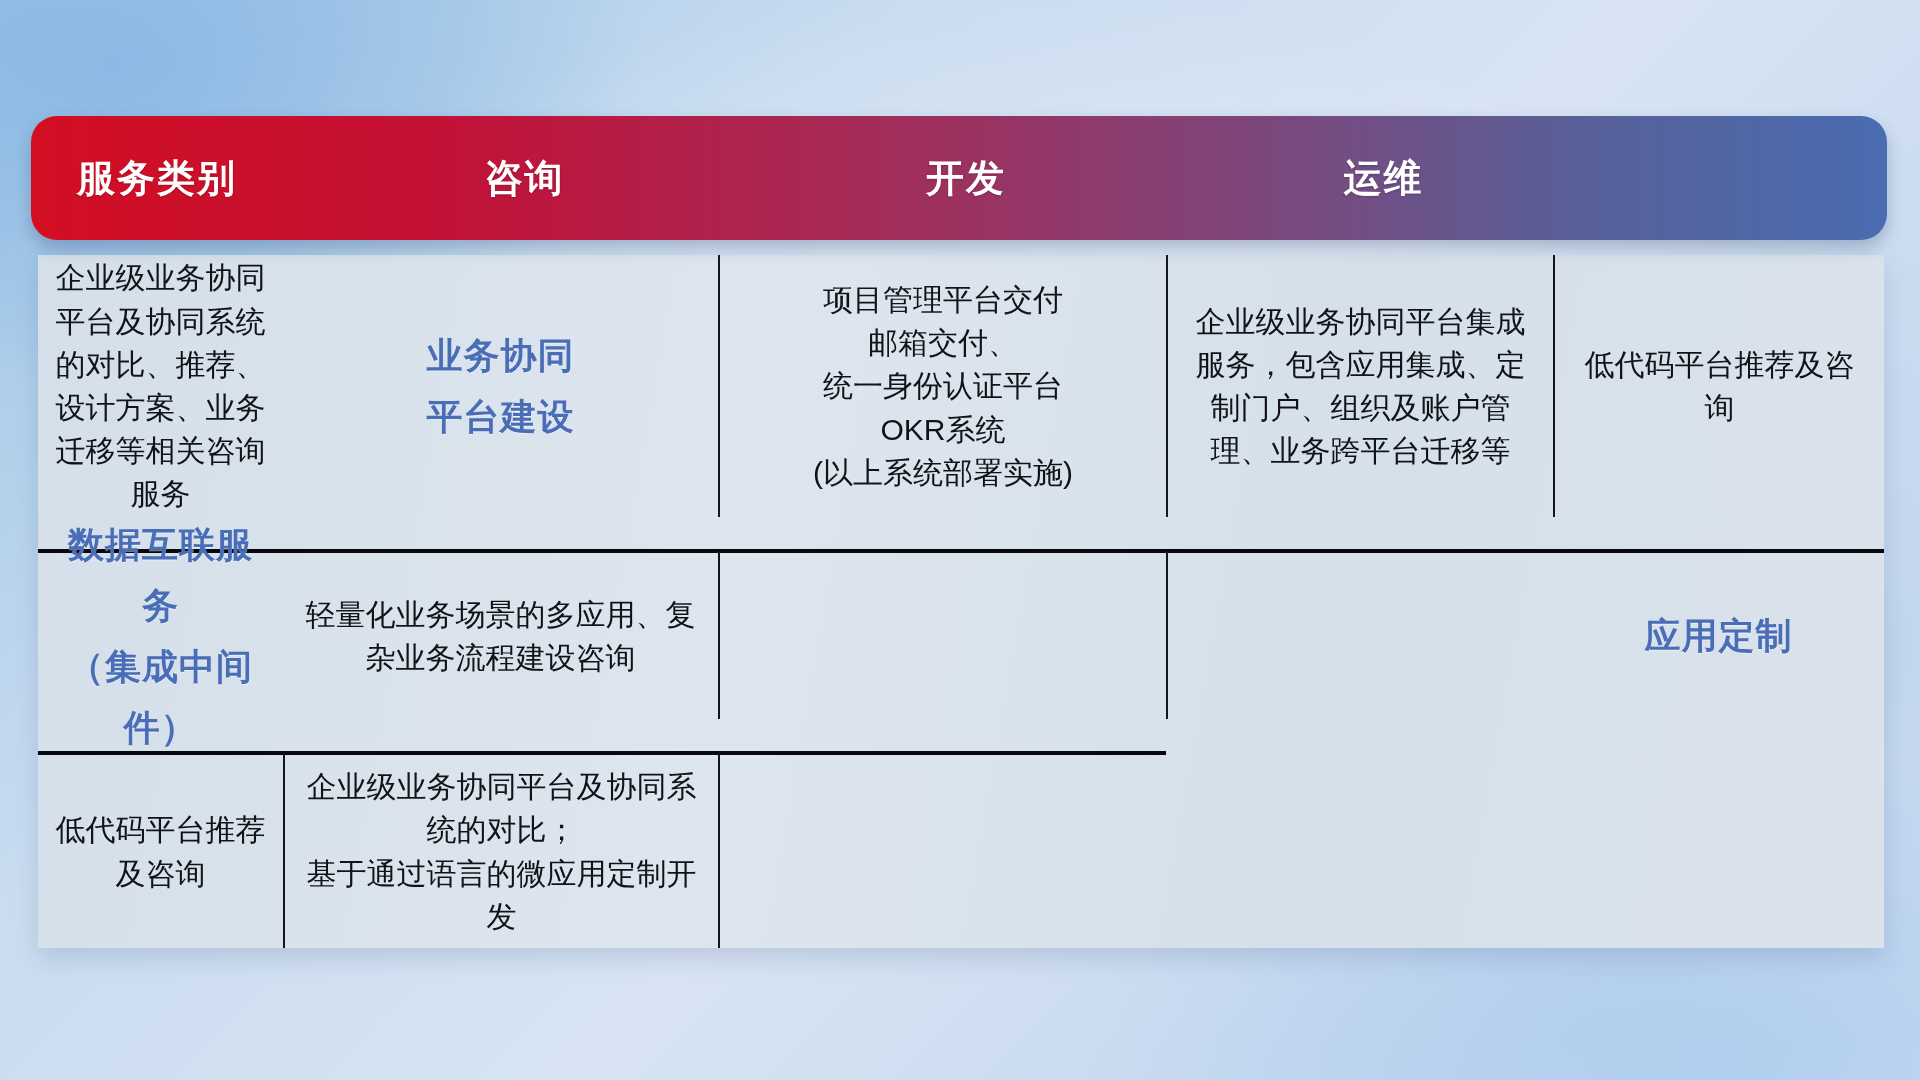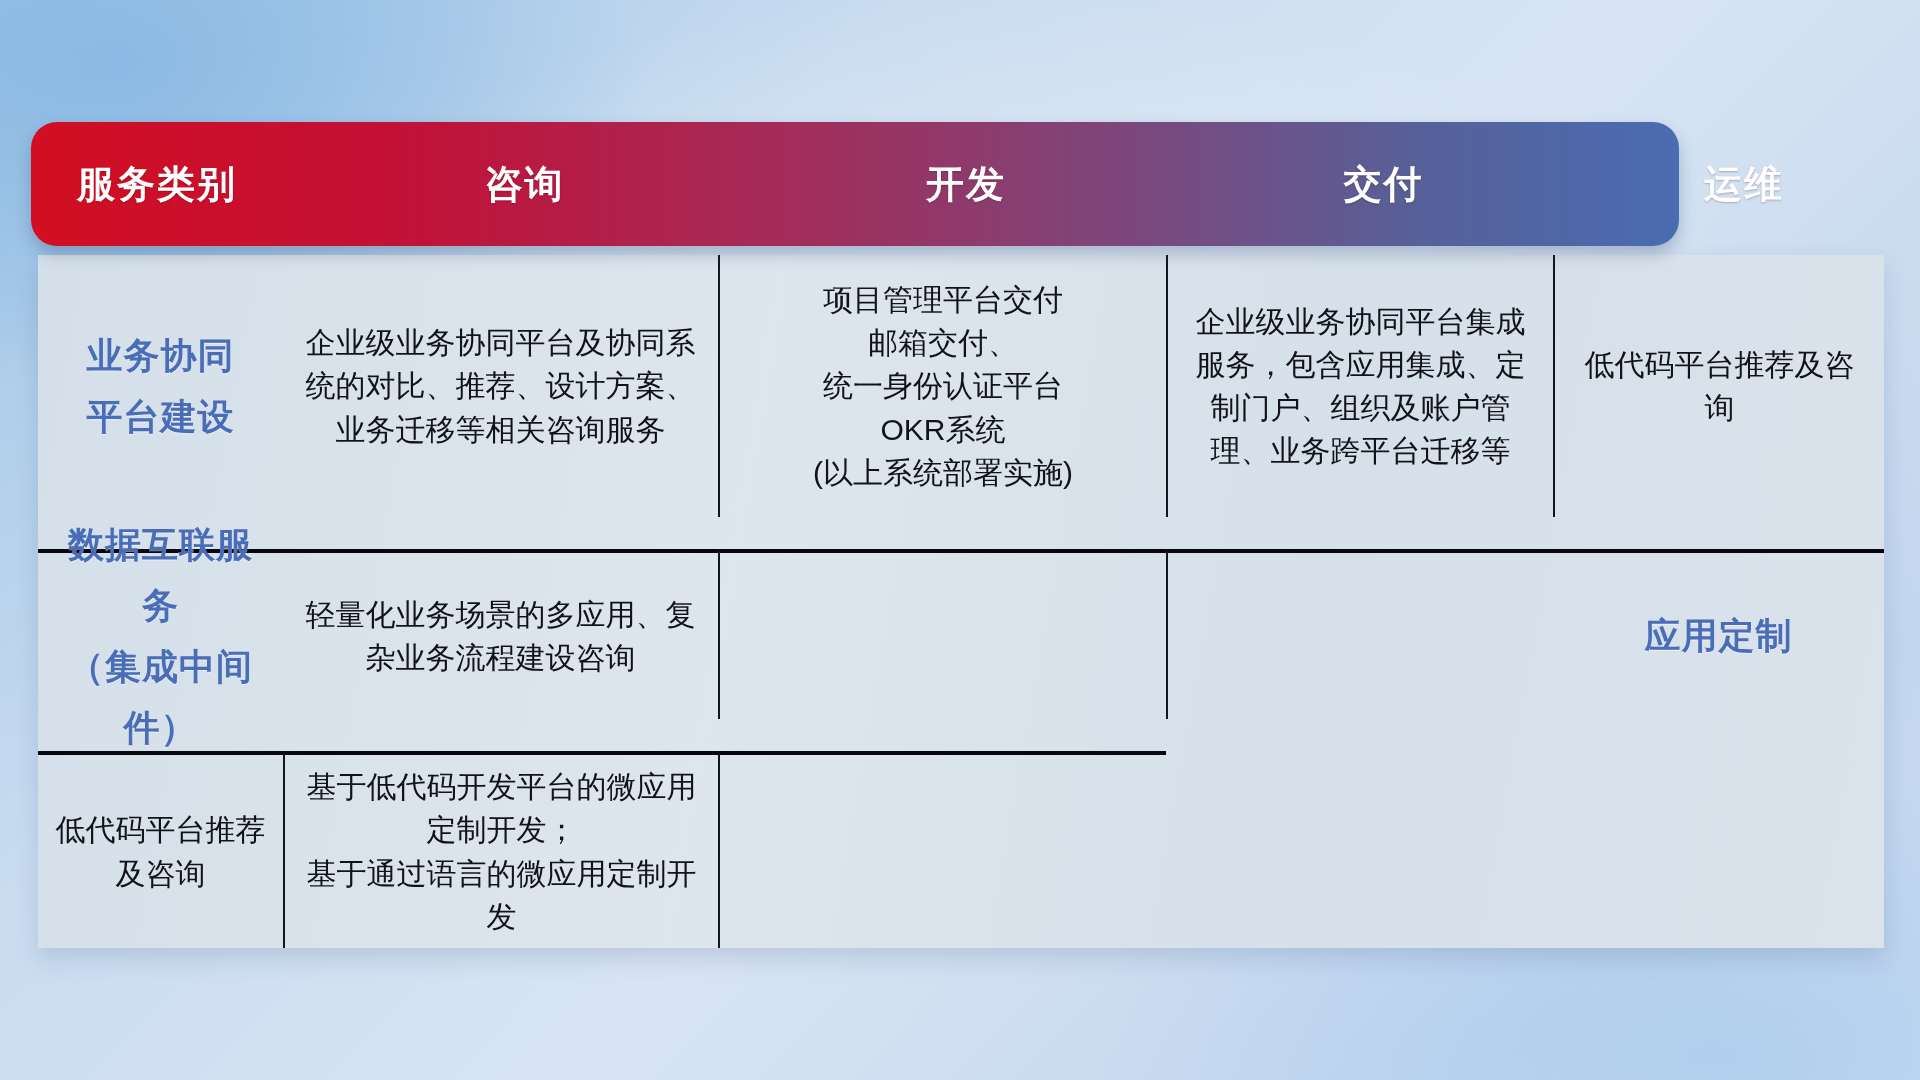--- a/index.html
+++ b/index.html
@@ -9,21 +9,21 @@
     background:
       radial-gradient(ellipse 760px 460px at 6% 6%, rgba(135,183,227,0.85), rgba(135,183,227,0) 70%),
       radial-gradient(ellipse 900px 420px at 90% 98%, rgba(160,198,238,0.55), rgba(160,198,238,0) 72%),
       radial-gradient(ellipse 1100px 620px at 52% 42%, rgba(255,255,255,0.45), rgba(255,255,255,0) 75%),
       linear-gradient(135deg, #9cc4e6 0%, #c9dcf0 30%, #d8e4f3 55%, #c2d6ee 85%, #cbdcf1 100%);
   }
   .stage { position: relative; width: 1920px; height: 1080px; }
 
   
   .header {
-    position: absolute; left: 31px; top: 122px; width: 1648px; height: 124px;
+    position: absolute; left: 31px; top: 116px; width: 1856px; height: 124px;
     border-radius: 26px;
     background: linear-gradient(90deg, #d20e22 0%, #c31136 22%, #a52b58 45%, #7f4579 65%, #576099 84%, #4a6cb1 100%);
     box-shadow: 0 8px 16px rgba(40, 60, 100, 0.28);
     display: grid;
     grid-template-columns: 252px 435px 448px 387px 334px;
     align-items: center;
     z-index: 2;
   }
   .hcell { display: flex; justify-content: center; align-items: center; }
   .hcell span {
@@ -65,47 +65,44 @@
     <div class="hcell">
       <span>服务类别</span>
     </div>
     <div class="hcell shift">
       <span>咨询</span>
     </div>
     <div class="hcell shift">
       <span>开发</span>
     </div>
     <div class="hcell shift">
-      <span>交付</span>
-    </div>
-    <div class="hcell shift">
       <span>运维</span>
     </div>
   </div>
 
   <div class="panel">
 
+    <div class="cell r1 c2">企业级业务协同平台及协同系统的对比、推荐、设计方案、业务迁移等相关咨询服务</div>
     <div class="cell cat r1 c1">业务协同
 平台建设</div>
-    <div class="cell r1 c2">企业级业务协同平台及协同系统的对比、推荐、设计方案、业务迁移等相关咨询服务</div>
     <div class="cell r1 c4">项目管理平台交付
 邮箱交付、
 统一身份认证平台
 OKR系统
 (以上系统部署实施)</div>
     <div class="cell r1 c3">企业级业务协同平台集成服务，包含应用集成、定制门户、组织及账户管理、业务跨平台迁移等</div>
     <div class="cell r1 c5">低代码平台推荐及咨询</div>
 
     <div class="cell cat r2 c1">数据互联服务
 （集成中间件）</div>
     <div class="cell r2 c2">轻量化业务场景的多应用、复杂业务流程建设咨询</div>
     <div class="cell r2 c4"></div>
     <div class="cell r2 c5"></div>
 
     <div class="cell cat r3 c1">应用定制</div>
     <div class="cell r3 c2">低代码平台推荐及咨询</div>
-    <div class="cell r3 c3">基于低代码开发平台的微应用定制开发；
+    <div class="cell r3 c3">企业级业务协同平台及协同系统的对比；
 基于通过语言的微应用定制开发</div>
     <div class="cell r3 c5"></div>
 
   </div>
 
 </div>
 
 </body></html>

